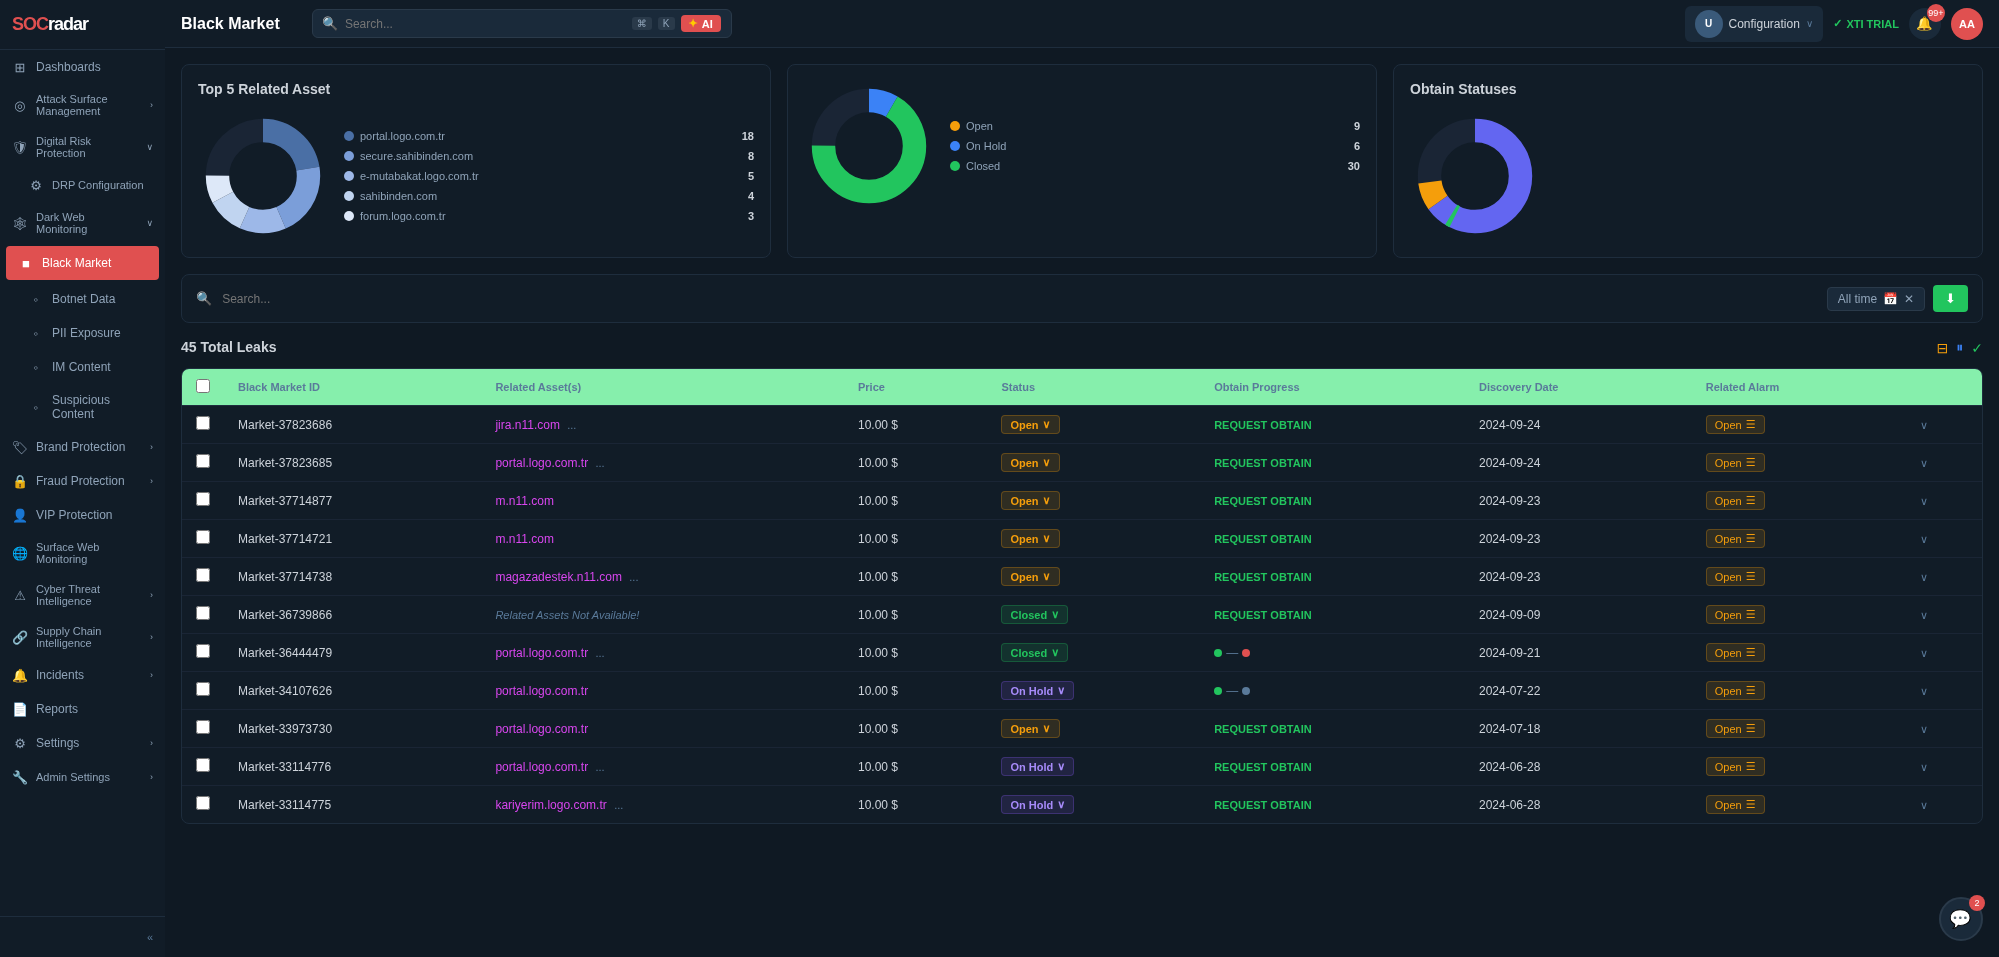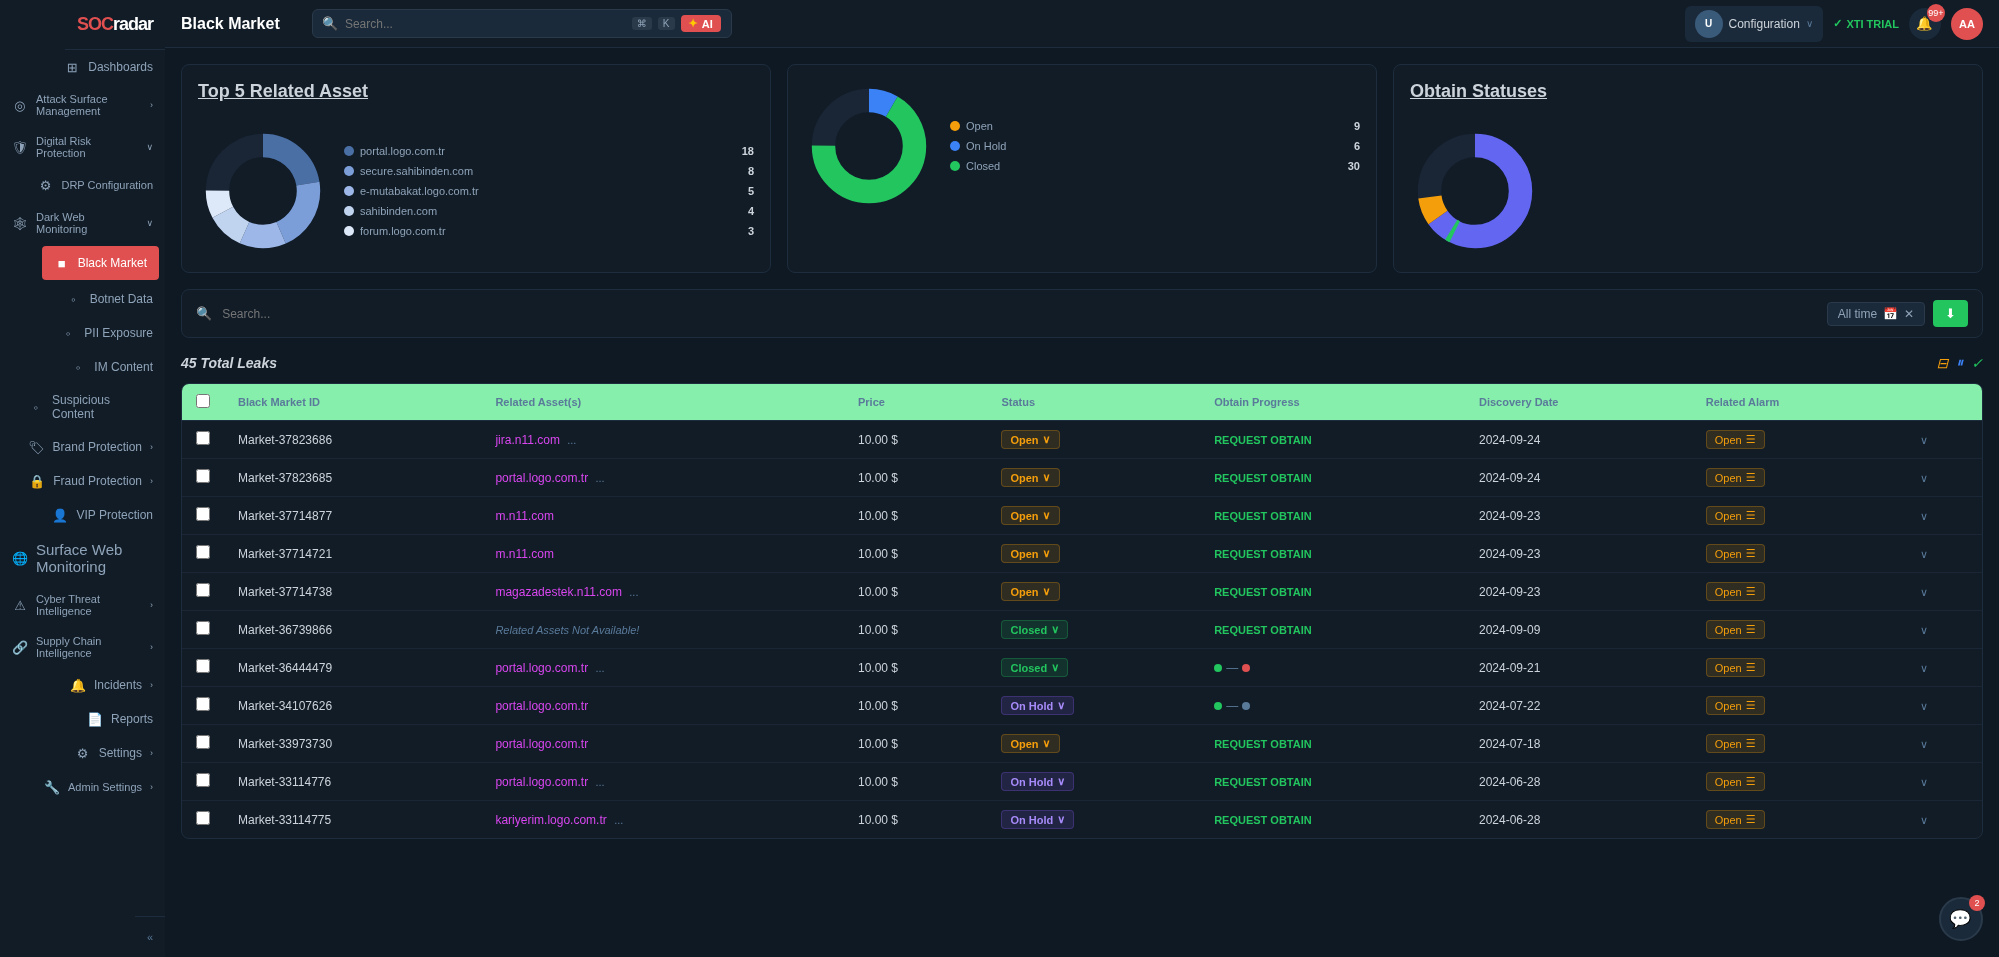--- a/index.html
+++ b/index.html
@@ -1,19 +1,19 @@
 <!DOCTYPE html>
 <html><head>
   <meta charset="utf-8">
   <style>
     * { box-sizing: border-box; margin: 0; padding: 0; }
     body { font-family: -apple-system, BlinkMacSystemFont, 'Segoe UI', sans-serif; background: #0f1923; color: #cdd3da; font-size: 13px; display: flex; height: 100vh; overflow: hidden; }
 
     
-    .sidebar { width: 165px; background: #111c27; display: flex; flex-direction: column; flex-shrink: 0; overflow-y: auto; align-items: flex-end; }
+    .sidebar { width: 165px; background: #111c27; display: flex; flex-direction: column; flex-shrink: 0; overflow-y: auto; }
     .sidebar-logo { padding: 14px 12px; display: flex; align-items: center; border-bottom: 1px solid #1e2d3d; }
     .nav-item { display: flex; align-items: center; padding: 9px 12px; cursor: pointer; color: #8fa3b8; font-size: 12px; gap: 8px; position: relative; }
     .nav-item.active { background: #e05050; color: #fff; border-radius: 4px; margin: 0 6px; }
     .nav-item.active .nav-icon { color: #fff; }
     .nav-icon { width: 16px; height: 16px; display: flex; align-items: center; justify-content: center; flex-shrink: 0; font-size: 13px; }
     .nav-arrow { margin-left: auto; font-size: 9px; }
     .nav-sub { padding-left: 28px; }
     .sidebar-bottom { margin-top: auto; padding: 8px 0; border-top: 1px solid #1e2d3d; }
     .collapse-btn { display: flex; align-items: center; justify-content: flex-end; padding: 6px 12px; color: #5a7a9a; cursor: pointer; font-size: 11px; }
 
@@ -34,21 +34,21 @@
     .notif-badge { background: #e05050; color: #fff; border-radius: 50%; width: 18px; height: 18px; font-size: 9px; display: flex; align-items: center; justify-content: center; position: absolute; top: -4px; right: -4px; }
     .notif-wrap { position: relative; }
     .avatar-large { width: 32px; height: 32px; background: #e05050; border-radius: 50%; display: flex; align-items: center; justify-content: center; font-size: 11px; font-weight: 700; color: #fff; }
 
     
     .content { flex: 1; overflow-y: auto; background: #0f1923; padding: 16px; }
 
     
     .stats-row { display: grid; grid-template-columns: 1fr 1fr 1fr; gap: 16px; margin-bottom: 16px; }
     .stat-card { background: #111c27; border-radius: 8px; padding: 16px; border: 1px solid #1e2d3d; }
-    .stat-card-title { font-size: 18px; font-weight: 600; color: #cdd3da; margin-bottom: 24px; text-decoration: underline; }
+    .stat-card-title { font-size: 14px; font-weight: 600; color: #cdd3da; margin-bottom: 14px; }
 
     
     .chart-content { display: flex; align-items: center; gap: 16px; }
     .donut-container { position: relative; width: 130px; height: 130px; flex-shrink: 0; }
     .donut-container svg { width: 100%; height: 100%; }
     .legend { display: flex; flex-direction: column; gap: 8px; flex: 1; }
     .legend-item { display: flex; align-items: center; justify-content: space-between; gap: 6px; }
     .legend-dot { width: 10px; height: 10px; border-radius: 50%; flex-shrink: 0; }
     .legend-label { color: #8fa3b8; font-size: 11px; flex: 1; }
     .legend-value { color: #cdd3da; font-size: 11px; font-weight: 600; }
@@ -56,21 +56,21 @@
     
     .filter-bar { background: #111c27; border-radius: 8px; padding: 10px 14px; display: flex; align-items: center; gap: 10px; margin-bottom: 16px; border: 1px solid #1e2d3d; }
     .filter-search { flex: 1; display: flex; align-items: center; gap: 6px; }
     .filter-search input { background: transparent; border: none; outline: none; color: #cdd3da; font-size: 12px; flex: 1; }
     .filter-right { display: flex; align-items: center; gap: 8px; }
     .date-filter { background: #1a2a3a; border: 1px solid #2a3a4a; border-radius: 4px; padding: 4px 10px; font-size: 12px; color: #8fa3b8; display: flex; align-items: center; gap: 6px; }
     .btn-green { background: #22c55e; color: #fff; border: none; border-radius: 4px; padding: 6px 12px; cursor: pointer; font-size: 13px; display: flex; align-items: center; justify-content: center; }
     .icon-x { cursor: pointer; color: #8fa3b8; font-size: 12px; }
 
     
-    .table-header { display: flex; align-items: center; justify-content: space-between; margin-bottom: 12px; font-style: italic; }
+    .table-header { display: flex; align-items: flex-start; justify-content: space-between; margin-bottom: 12px; }
     .total-leaks { font-size: 14px; font-weight: 600; color: #cdd3da; }
     .table-actions { display: flex; gap: 8px; align-items: center; }
     .table-wrap { background: #111c27; border-radius: 8px; border: 1px solid #1e2d3d; overflow: hidden; }
     .table { width: 100%; border-collapse: collapse; }
     .table th { background: #86efac; color: #5a7a9a; font-size: 11px; font-weight: 600; padding: 10px 14px; text-align: left; border-bottom: 1px solid #1e2d3d; white-space: nowrap; }
     .table td { padding: 9px 14px; border-bottom: 1px solid #1a2535; color: #cdd3da; font-size: 12px; vertical-align: middle; }
     .table tr:last-child td { border-bottom: none; }
     .checkbox { width: 14px; height: 14px; border: 1px solid #3a5a7a; border-radius: 3px; background: transparent; cursor: pointer; }
     .status-badge { border-radius: 4px; padding: 2px 8px; font-size: 11px; font-weight: 600; display: inline-flex; align-items: center; gap: 4px; }
     .status-open { background: #f59e0b22; color: #f59e0b; border: 1px solid #f59e0b44; }
@@ -160,21 +160,21 @@
     <span class="nav-icon">🔒</span>
     <span>Fraud Protection</span>
     <span class="nav-arrow">›</span>
   </div>
   <div class="nav-item">
     <span class="nav-icon">👤</span>
     <span>VIP Protection</span>
   </div>
   <div class="nav-item">
     <span class="nav-icon">🌐</span>
-    <span style="font-size:15px;">Surface Web Monitoring</span>
+    <span style="font-size:11px;">Surface Web Monitoring</span>
   </div>
   <div class="nav-item">
     <span class="nav-icon">⚠</span>
     <span style="font-size:11px;">Cyber Threat Intelligence</span>
     <span class="nav-arrow">›</span>
   </div>
   <div class="nav-item">
     <span class="nav-icon">🔗</span>
     <span style="font-size:11px;">Supply Chain Intelligence</span>
     <span class="nav-arrow">›</span>

